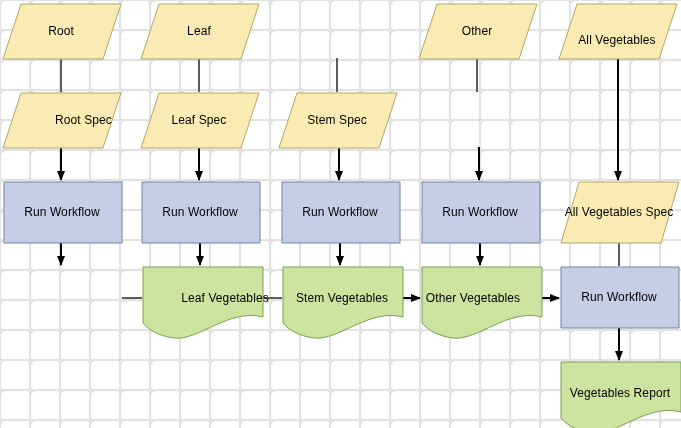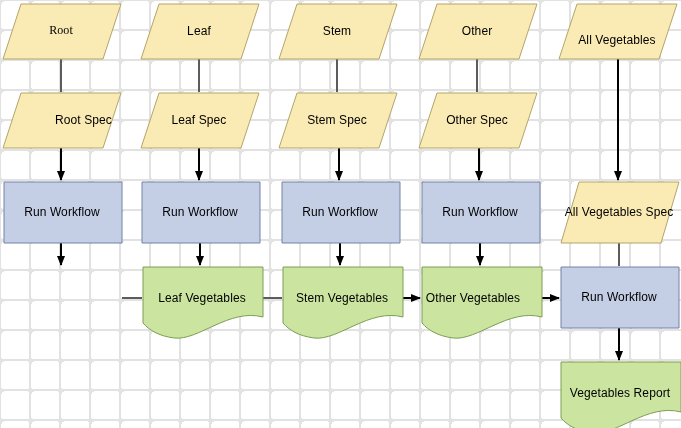--- a/index.html
+++ b/index.html
@@ -484,38 +484,32 @@
         <line x1="619" y1="242" x2="619" y2="266" stroke="#5c5c5c" stroke-width="2"></line>
         <line x1="122" y1="298" x2="142" y2="298" stroke="#5c5c5c" stroke-width="2"></line>
         <line x1="262" y1="298" x2="282" y2="298" stroke="#5c5c5c" stroke-width="2"></line>
         <line x1="402" y1="298" x2="420" y2="298" stroke="#000000" stroke-width="2" marker-end="url(#arrowhead)"></line>
         <line x1="541" y1="298" x2="559" y2="298" stroke="#000000" stroke-width="2" marker-end="url(#arrowhead)"></line>
         <line x1="619" y1="327" x2="619" y2="360" stroke="#000000" stroke-width="2" marker-end="url(#arrowhead)"></line>
       </g>
   </svg>
 
   <div id="shapelayer">
-      <div class="node" style="left: 2px; top: 3px; width: 118px; height: 55px; font-family: Liberation Serif, serif;">
+      <div class="node" style="left: 2px; top: 3px; width: 118px; height: 55px;">
         <svg width="120" height="57" viewBox="-1 -1 120 57">
           <path d="M18,0 L118,0 L100,55 L0,55 Z" fill="#faeab4" stroke="#b3a569" stroke-width="1"></path>
         </svg>
         <div class="label">Root</div>
       </div>
       <div class="node" style="left: 140px; top: 3px; width: 118px; height: 55px;">
         <svg width="120" height="57" viewBox="-1 -1 120 57">
           <path d="M18,0 L118,0 L100,55 L0,55 Z" fill="#faeab4" stroke="#b3a569" stroke-width="1"></path>
         </svg>
         <div class="label">Leaf</div>
       </div>
-      <div class="node" style="left: 278px; top: 3px; width: 118px; height: 55px;">
-        <svg width="120" height="57" viewBox="-1 -1 120 57">
-          <path d="M18,0 L118,0 L100,55 L0,55 Z" fill="#faeab4" stroke="#b3a569" stroke-width="1"></path>
-        </svg>
-        <div class="label">Stem</div>
-      </div>
       <div class="node" style="left: 418px; top: 3px; width: 118px; height: 55px;">
         <svg width="120" height="57" viewBox="-1 -1 120 57">
           <path d="M18,0 L118,0 L100,55 L0,55 Z" fill="#faeab4" stroke="#b3a569" stroke-width="1"></path>
         </svg>
         <div class="label">Other</div>
       </div>
       <div class="node" style="left: 558px; top: 3px; width: 118px; height: 73px;">
         <svg width="120" height="57" viewBox="-1 -1 120 57">
           <path d="M18,0 L118,0 L100,55 L0,55 Z" fill="#faeab4" stroke="#b3a569" stroke-width="1"></path>
         </svg>
@@ -532,26 +526,20 @@
           <path d="M18,0 L118,0 L100,55 L0,55 Z" fill="#faeab4" stroke="#b3a569" stroke-width="1"></path>
         </svg>
         <div class="label">Leaf Spec</div>
       </div>
       <div class="node" style="left: 278px; top: 92px; width: 118px; height: 55px;">
         <svg width="120" height="57" viewBox="-1 -1 120 57">
           <path d="M18,0 L118,0 L100,55 L0,55 Z" fill="#faeab4" stroke="#b3a569" stroke-width="1"></path>
         </svg>
         <div class="label">Stem Spec</div>
       </div>
-      <div class="node" style="left: 418px; top: 92px; width: 118px; height: 55px;">
-        <svg width="120" height="57" viewBox="-1 -1 120 57">
-          <path d="M18,0 L118,0 L100,55 L0,55 Z" fill="#faeab4" stroke="#b3a569" stroke-width="1"></path>
-        </svg>
-        <div class="label">Other Spec</div>
-      </div>
       <div class="node" style="left: 3px; top: 181px; width: 118px; height: 61px;">
         <svg width="120" height="63" viewBox="-1 -1 120 63">
           <path d="M0,0 L118,0 L118,61 L0,61 Z" fill="#c4cfe5" stroke="#7283a8" stroke-width="1"></path>
         </svg>
         <div class="label">Run Workflow</div>
       </div>
       <div class="node" style="left: 141px; top: 181px; width: 118px; height: 61px;">
         <svg width="120" height="63" viewBox="-1 -1 120 63">
           <path d="M0,0 L118,0 L118,61 L0,61 Z" fill="#c4cfe5" stroke="#7283a8" stroke-width="1"></path>
         </svg>
@@ -568,21 +556,21 @@
           <path d="M0,0 L118,0 L118,61 L0,61 Z" fill="#c4cfe5" stroke="#7283a8" stroke-width="1"></path>
         </svg>
         <div class="label">Run Workflow</div>
       </div>
       <div class="node" style="left: 560px; top: 181px; width: 118px; height: 61px;">
         <svg width="120" height="63" viewBox="-1 -1 120 63">
           <path d="M18,0 L118,0 L100,61 L0,61 Z" fill="#faeab4" stroke="#b3a569" stroke-width="1"></path>
         </svg>
         <div class="label">All Vegetables Spec</div>
       </div>
-      <div class="node doc" style="left: 142px; top: 266px; width: 120px; height: 72px;">
+      <div class="node doc" style="left: 142px; top: 266px; width: 120px; height: 72px; padding-left: 46px;">
         <svg width="122" height="74" viewBox="-1 -1 122 74">
           <path d="M0,0 L120,0 L120,50 C86.39999999999999,41 55.2,74 31.200000000000003,71 C15.600000000000001,69 6,63 0,56 Z" fill="#cbe5a0" stroke="#7c9e52" stroke-width="1"></path>
         </svg>
         <div class="label">Leaf Vegetables</div>
       </div>
       <div class="node doc" style="left: 282px; top: 266px; width: 120px; height: 72px;">
         <svg width="122" height="74" viewBox="-1 -1 122 74">
           <path d="M0,0 L120,0 L120,50 C86.39999999999999,41 55.2,74 31.200000000000003,71 C15.600000000000001,69 6,63 0,56 Z" fill="#cbe5a0" stroke="#7c9e52" stroke-width="1"></path>
         </svg>
         <div class="label">Stem Vegetables</div>

